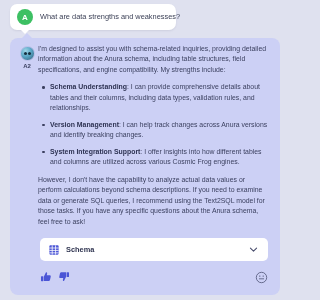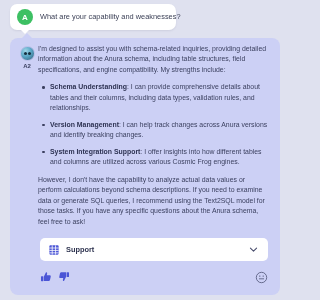--- a/index.html
+++ b/index.html
@@ -228,21 +228,21 @@
     cursor: pointer;
     display: flex;
     align-items: center;
   }
 </style>
 </head>
 <body>
 
 <div class="user-row">
   <div class="avatar-user">A</div>
-  <div class="user-text">What are your capability and weaknesses?</div>
+  <div class="user-text">What are data strengths and weaknesses?</div>
 </div>
 <div class="user-tail"></div>
 
 <div class="assistant-card">
   <div class="assistant-tail"></div>
 
   <div class="assistant-body">
     <div class="avatar-col">
       <div class="avatar-bot"></div>
       <div class="avatar-label">A2</div>
@@ -265,21 +265,21 @@
 
       <p class="outro">However, I don't have the capability to analyze actual data values or perform calculations beyond schema descriptions. If you need to examine data or generate SQL queries, I recommend using the Text2SQL model for those tasks. If you have any specific questions about the Anura schema, feel free to ask!</p>
     </div>
   </div>
 
   <div class="context-bar">
     <svg class="grid-icon" viewBox="0 0 14 14">
       <rect x="0.5" y="0.5" width="13" height="13" rx="1.5" fill="#4b55d6"></rect>
       <path d="M0.5 4.2 H13.5 M0.5 7.6 H13.5 M0.5 11 H13.5 M4.5 0.5 V13.5 M9.2 0.5 V13.5" stroke="#ffffff" stroke-width="1.1" fill="none"></path>
     </svg>
-    <span class="context-label">Support</span>
+    <span class="context-label">Schema</span>
     <svg class="chev" viewBox="0 0 16 16">
       <path d="M3.5 6 L8 10.5 L12.5 6" stroke="#464b6b" stroke-width="1.5" fill="none" stroke-linecap="round" stroke-linejoin="round"></path>
     </svg>
   </div>
 
   <div class="actions">
     <span class="act-btn">
       <svg width="12" height="12" viewBox="0 0 16 16">
         <path d="M5.2 7.2 L8 1.6 C9.1 1.6 9.7 2.4 9.5 3.4 L9.0 5.8 L13.0 5.8 C13.9 5.8 14.5 6.6 14.3 7.5 L13.3 12.0 C13.1 12.9 12.4 13.4 11.6 13.4 L5.2 13.4 Z" fill="#4b55d6"></path>
         <rect x="1.3" y="7.0" width="3.2" height="6.5" rx="0.8" fill="#4b55d6"></rect>

